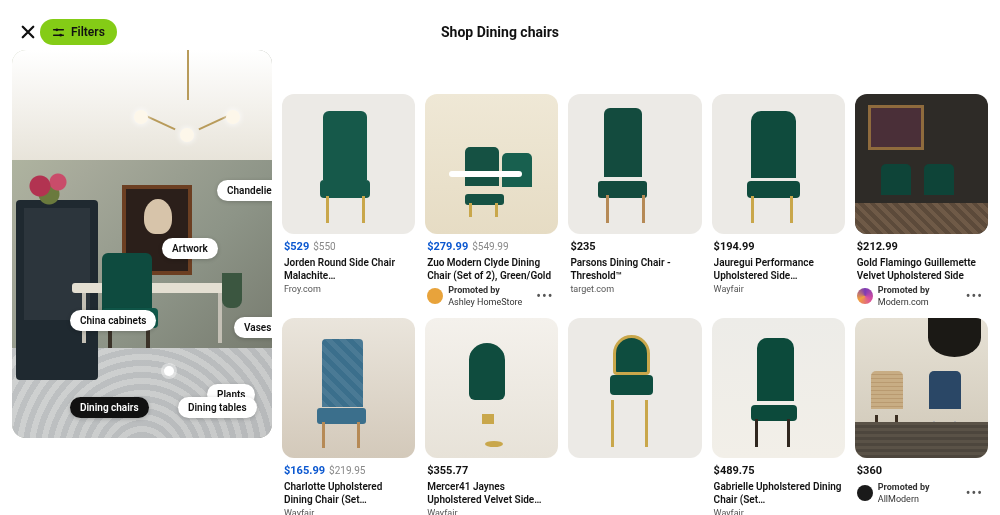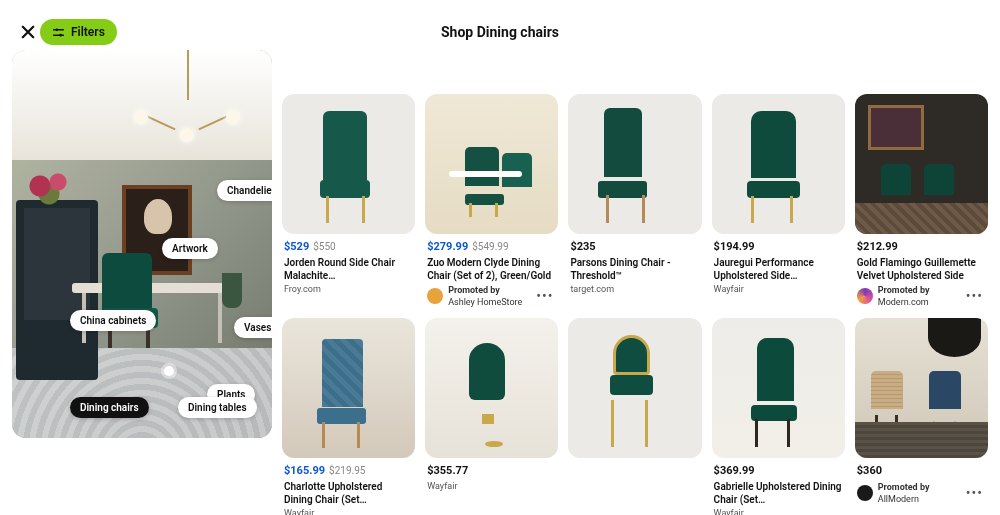--- a/index.html
+++ b/index.html
@@ -347,20 +347,21 @@
         <div style="position:absolute;left:28%;top:18%;width:46%;height:74%;">
           <div style="position:absolute;width:60%;height:55%;background:#0f4c3e;border-radius:50% 50% 6px 6px / 30% 30% 6px 6px;left:10%;"></div>
           <div style="position:absolute;bottom:22%;width:20%;height:10%;background:#c9a74b;left:32%;"></div>
           <div style="position:absolute;bottom:0;left:36%;width:30%;height:6px;background:#c9a74b;border-radius:50%;"></div>
         </div>
       </div>
       <div class="card-info">
         <div class="price-row">
             <span class="price">$355.77</span>
           </div>
+        <div class="title">Mercer41 Jaynes Upholstered Velvet Side…</div>
         <div class="source-simple">Wayfair</div>
       </div>
     </div>
 
     <div class="card">
       <div class="card-img">
         <div style="position:absolute;left:26%;top:12%;width:52%;height:80%;">
           <div style="position:absolute;width:54%;height:36%;background:#0e4d3f;border-radius:28px 28px 6px 6px;left:14%;border:3px solid #c9a74b;"></div>
           <div style="position:absolute;top:36%;left:10%;width:62%;height:18%;background:#0e4d3f;border-radius:4px;"></div>
           <div style="position:absolute;bottom:0;left:12%;width:3px;height:42%;background:#c9a74b;"></div>
@@ -373,21 +374,21 @@
       <div class="card-img room-bg-4">
         <div style="position:absolute;left:28%;top:14%;width:48%;height:78%;">
           <div style="position:absolute;width:58%;height:58%;background:#0c4a3b;border-radius:10px 10px 0 0;left:12%;"></div>
           <div style="position:absolute;bottom:24%;width:72%;height:14%;background:#0c4a3b;border-radius:4px;left:4%;"></div>
           <div style="position:absolute;bottom:0;left:10%;width:3px;height:26%;background:#2f261e;"></div>
           <div style="position:absolute;bottom:0;left:60%;width:3px;height:26%;background:#2f261e;"></div>
         </div>
       </div>
       <div class="card-info">
         <div class="price-row">
-            <span class="price">$369.99</span>
+            <span class="price">$489.75</span>
           </div>
         <div class="title">Gabrielle Upholstered Dining Chair (Set…</div>
         <div class="source-simple">Wayfair</div>
       </div>
     </div>
 
     <div class="card">
       <div class="card-img room-bg-5">
         <div style="position:absolute;top:0;left:55%;width:40%;height:28%;background:#1b1915;border-radius:0 0 50% 50%;"></div>
         <div style="position:absolute;left:12%;top:38%;width:30%;height:52%;">

